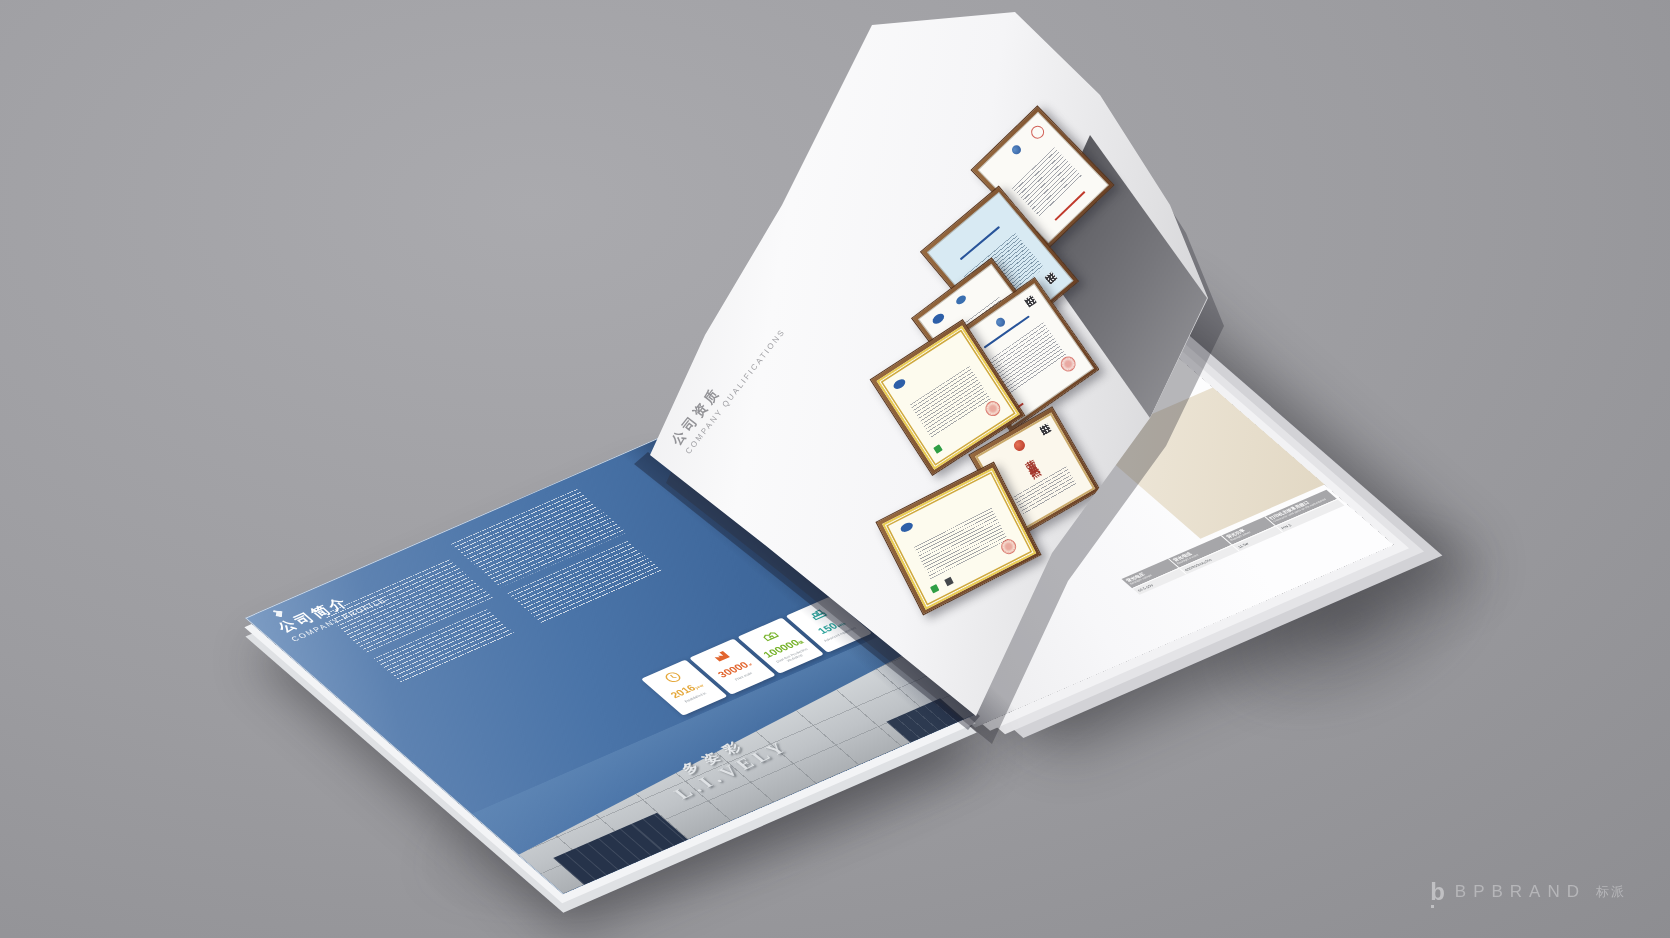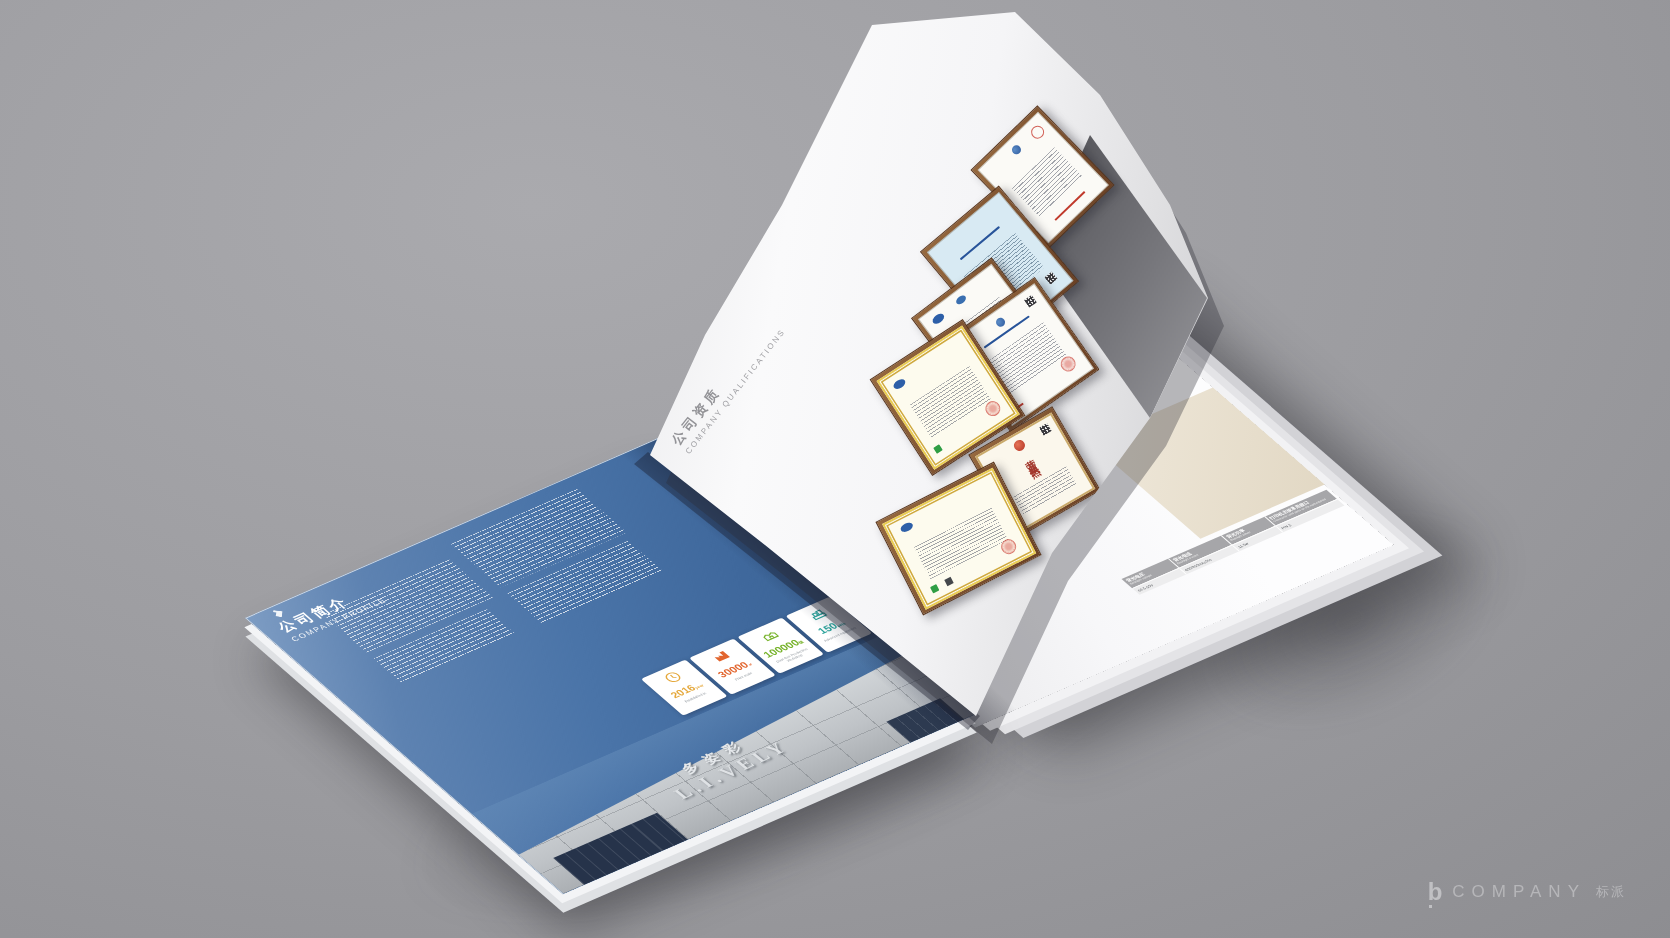--- a/index.html
+++ b/index.html
@@ -325,17 +325,17 @@
         <span class="d mid lines"></span>
         <span class="d br mini-seal"></span>
         <span class="d bl mini-green"></span>
         <span class="d bl mini-dark" style="left:24%;"></span>
       </div>
     </div>
   </div>
 
   <div class="watermark">
     <span class="bp-logo">b</span>
-    <span class="bp-text">COMPANY</span>
+    <span class="bp-text">BPBRAND</span>
     <span class="bp-cn">标派</span>
   </div>
 
 </div>
 
 </body></html>

